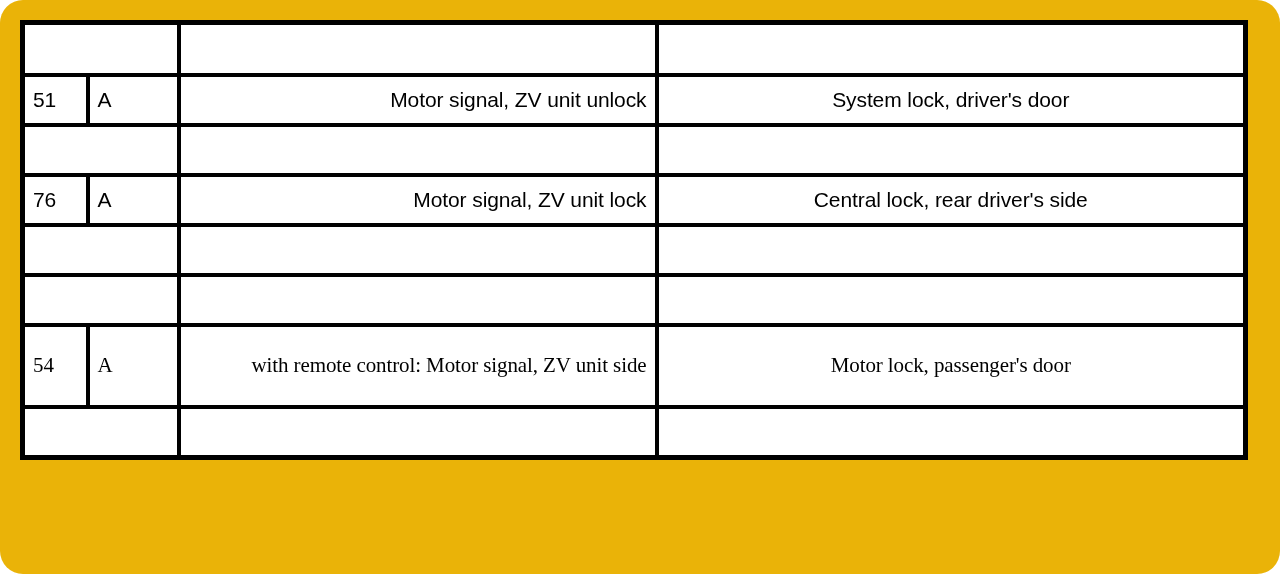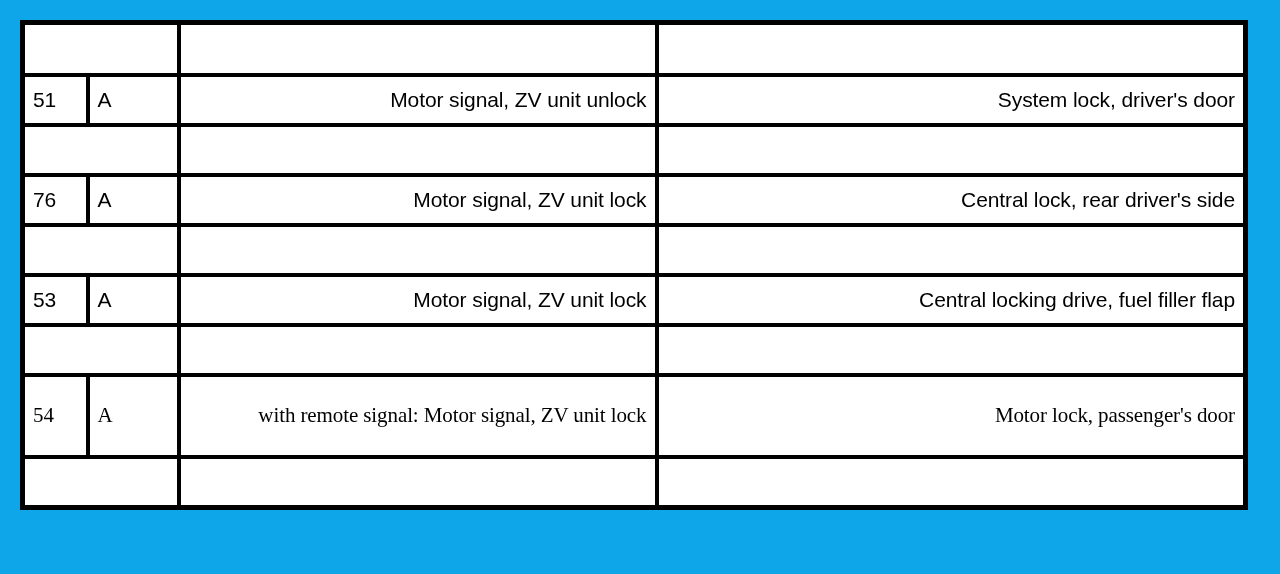--- a/index.html
+++ b/index.html
@@ -12,21 +12,22 @@
     height: 574px;
     overflow: hidden;
     font-family: "Liberation Sans", sans-serif;
     color: #000000;
   }
 
   #page {
     position: relative;
     width: 1280px;
     height: 574px;
-    background: #0ea5e9;
+    background: #eab308;
+    border-radius: 23px;
   }
 
   
   #wiring-table {
     position: absolute;
     left: 20px;
     top: 20px;
     width: 1223px;
     border-collapse: collapse;
     table-layout: fixed;
@@ -55,21 +56,21 @@
   }
 
   tr.row-header td { height: 48px; }
   tr.row-data   td { height: 46px; }
   tr.row-spacer td { height: 46px; }
   tr.row-tall   td { height: 78px; font-family: Liberation Serif, serif; }
 
   td.cell-num  { text-align: left; padding-left: 10px; }
   td.cell-code { text-align: left; padding-left: 12px; }
   td.cell-desc { text-align: right; padding-left: 10px; }
-  td.cell-comp { text-align: right; padding-left: 10px; }
+  td.cell-comp { text-align: center; padding-left: 10px; }
 
   td.empty { }
 </style>
 </head>
 <body>
 
 <div id="page">
 
   <table id="wiring-table">
     <colgroup>
@@ -105,37 +106,31 @@
         <td class="cell-desc">Motor signal, ZV unit lock</td>
         <td class="cell-comp">Central lock, rear driver's side</td>
       </tr>
 
       <tr class="row-spacer">
         <td class="cell-num empty" colspan="2"></td>
         <td class="cell-desc empty"></td>
         <td class="cell-comp empty"></td>
       </tr>
 
-      <tr class="row-data">
-        <td class="cell-num">53</td>
-        <td class="cell-code">A</td>
-        <td class="cell-desc">Motor signal, ZV unit lock</td>
-        <td class="cell-comp">Central locking drive, fuel filler flap</td>
-      </tr>
 
       <tr class="row-spacer">
         <td class="cell-num empty" colspan="2"></td>
         <td class="cell-desc empty"></td>
         <td class="cell-comp empty"></td>
       </tr>
 
       <tr class="row-tall">
         <td class="cell-num">54</td>
         <td class="cell-code">A</td>
-        <td class="cell-desc">with remote signal: Motor signal, ZV unit lock</td>
+        <td class="cell-desc">with remote control: Motor signal, ZV unit side</td>
         <td class="cell-comp">Motor lock, passenger's door</td>
       </tr>
 
       <tr class="row-spacer">
         <td class="cell-num empty" colspan="2"></td>
         <td class="cell-desc empty"></td>
         <td class="cell-comp empty"></td>
       </tr>
 
     </tbody>

